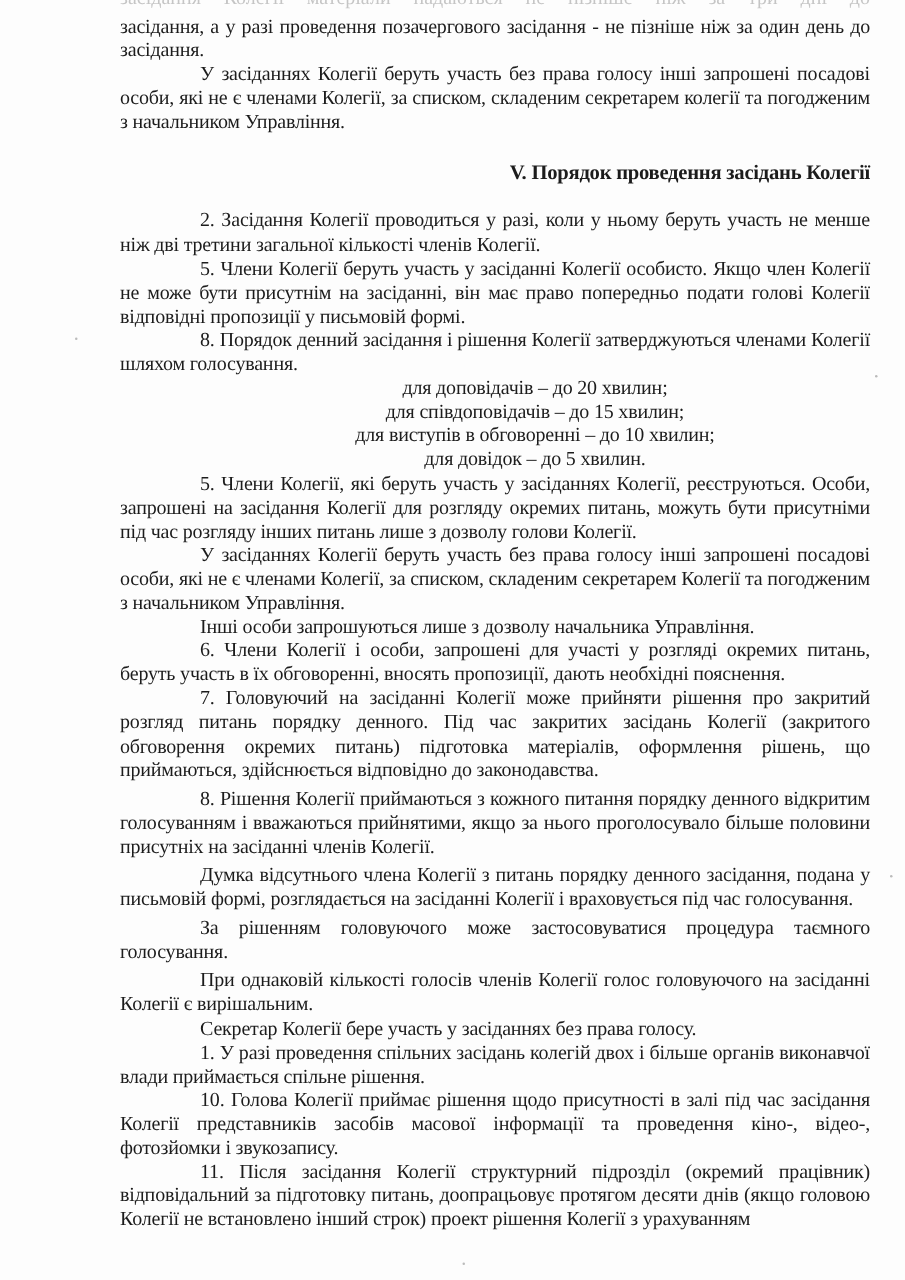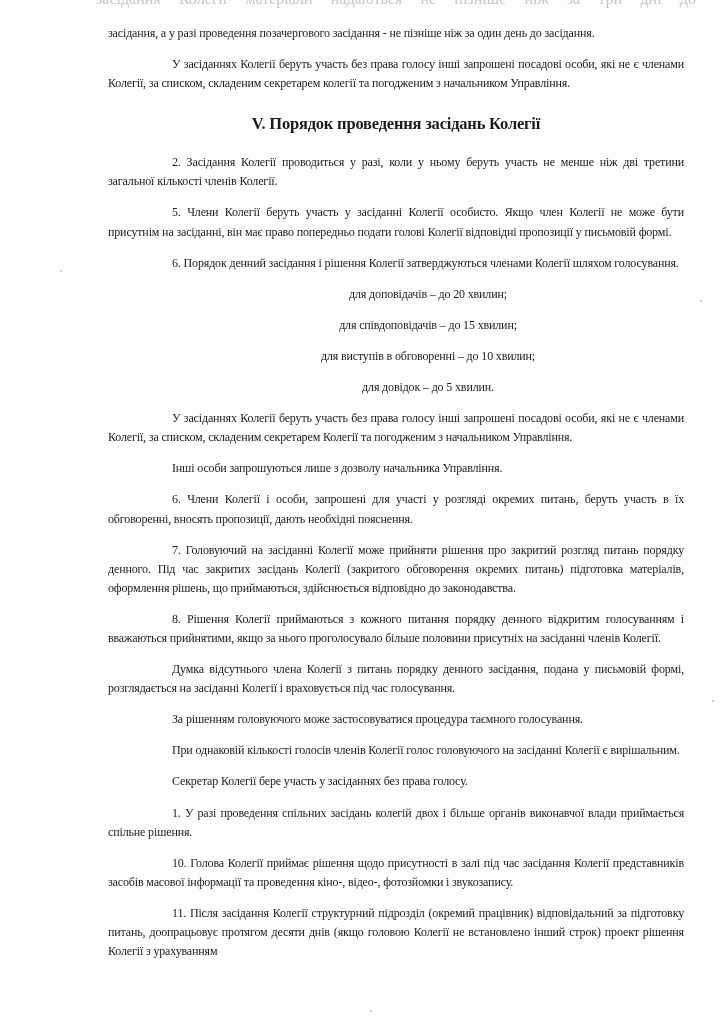--- a/index.html
+++ b/index.html
@@ -11,57 +11,58 @@
     color: #1c1c1c;
   }
   .page { position: absolute; left: 96px; top: -7px; width: 600px; }
   .cutoff {
     font-size: 16px; line-height: 19px; height: 19px; overflow: hidden;
     color: #999; opacity: 0.55;
     text-align: justify; text-align-last: justify;
     transform: translateY(-4px);
   }
   p {
-    margin: 12px;
-    font-size: 12px;
+    margin: 0;
+    font-size: 16px;
     line-height: 19.1px;
     text-align: justify;
     letter-spacing: -0.15px;
   }
   p.ind { text-indent: 64px; }
   p.gap { margin-top: 4px; }
   .list p { padding-left: 64px; text-indent: 0; text-align: center; }
   h2 {
     margin: 21px 0 20px 0;
     font-size: 16.5px; line-height: 19px;
-    font-weight: bold; text-align: center;
+    font-weight: bold; text-align: right;
     letter-spacing: -0.2px;
   }
   .speck { position: absolute; width: 2px; height: 2px; background: #bbb; border-radius: 1px; }
 </style>
 </head>
 <body>
 
 <div class="page">
   <div class="cutoff">засідання Колегії матеріали надаються не пізніше ніж за три дні до</div>
 
   <p>засідання, а у разі проведення позачергового засідання - не пізніше ніж за один день до засідання.</p>
   <p class="ind">У засіданнях Колегії беруть участь без права голосу інші запрошені посадові особи, які не є членами Колегії, за списком, складеним секретарем колегії та погодженим з начальником Управління.</p>
 
   <h2>V. Порядок проведення засідань Колегії</h2>
 
   <p class="ind">2. Засідання Колегії проводиться у разі, коли у ньому беруть участь не менше ніж дві третини загальної кількості членів Колегії.</p>
   <p class="ind">5. Члени Колегії беруть участь у засіданні Колегії особисто. Якщо член Колегії не може бути присутнім на засіданні, він має право попередньо подати голові Колегії відповідні пропозиції у письмовій формі.</p>
-  <p class="ind">6. Порядок денний засідання і рішення Колегії затверджуються членами Колегії шляхом голосування.</p>
+  <p class="ind">8. Порядок денний засідання і рішення Колегії затверджуються членами Колегії шляхом голосування.</p>
   <div class="list">
     <p>для доповідачів – до 20 хвилин;</p>
     <p>для співдоповідачів – до 15 хвилин;</p>
     <p>для виступів в обговоренні – до 10 хвилин;</p>
     <p>для довідок – до 5 хвилин.</p>
   </div>
+  <p class="ind">5. Члени Колегії, які беруть участь у засіданнях Колегії, реєструються. Особи, запрошені на засідання Колегії для розгляду окремих питань, можуть бути присутніми під час розгляду інших питань лише з дозволу голови Колегії.</p>
   <p class="ind">У засіданнях Колегії беруть участь без права голосу інші запрошені посадові особи, які не є членами Колегії, за списком, складеним секретарем Колегії та погодженим з начальником Управління.</p>
   <p class="ind">Інші особи запрошуються лише з дозволу начальника Управління.</p>
   <p class="ind">6. Члени Колегії і особи, запрошені для участі у розгляді окремих питань, беруть участь в їх обговоренні, вносять пропозиції, дають необхідні пояснення.</p>
   <p class="ind">7. Головуючий на засіданні Колегії може прийняти рішення про закритий розгляд питань порядку денного. Під час закритих засідань Колегії (закритого обговорення окремих питань) підготовка матеріалів, оформлення рішень, що приймаються, здійснюється відповідно до законодавства.</p>
   <p class="ind gap">8. Рішення Колегії приймаються з кожного питання порядку денного відкритим голосуванням і вважаються прийнятими, якщо за нього проголосувало більше половини присутніх на засіданні членів Колегії.</p>
   <p class="ind gap">Думка відсутнього члена Колегії з питань порядку денного засідання, подана у письмовій формі, розглядається на засіданні Колегії і враховується під час голосування.</p>
   <p class="ind gap">За рішенням головуючого може застосовуватися процедура таємного голосування.</p>
   <p class="ind gap">При однаковій кількості голосів членів Колегії голос головуючого на засіданні Колегії є вирішальним.</p>
   <p class="ind">Секретар Колегії бере участь у засіданнях без права голосу.</p>
   <p class="ind">1. У разі проведення спільних засідань колегій двох і більше органів виконавчої влади приймається спільне рішення.</p>

